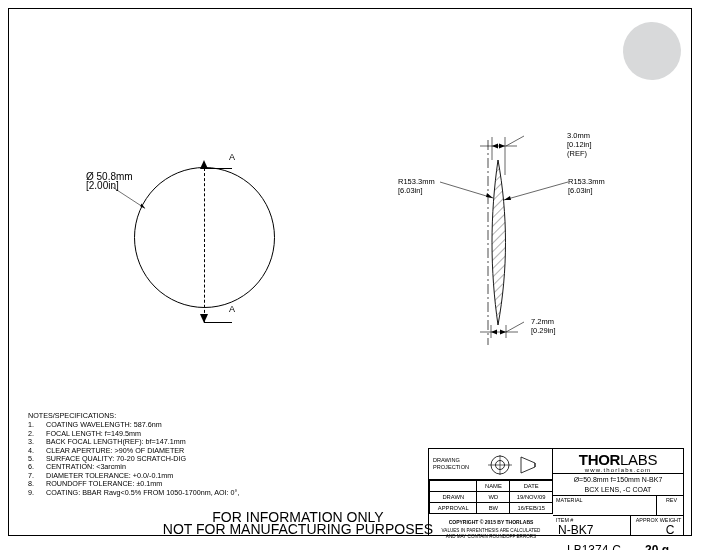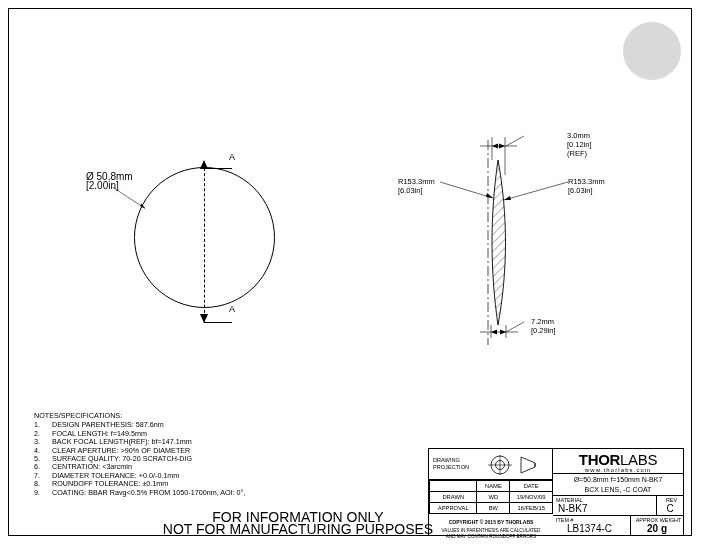--- a/index.html
+++ b/index.html
@@ -96,21 +96,21 @@
   }
 
   
   .lens-svg { position: absolute; left: 420px; top: 120px; }
 
   .txt { position: absolute; font-size: 7.5px; line-height: 9px; white-space: nowrap; }
 
   
   .notes {
     position: absolute;
-    left: 34px; top: 412px;
+    left: 28px; top: 412px;
     font-size: 7.2px;
     line-height: 8.4px;
   }
   .notes .hdr { margin-bottom: 1px; }
   .notes table { border-collapse: collapse; font-size: 7.2px; }
   .notes td { padding: 0 0 0 0; vertical-align: top; line-height: 8.4px; }
   .notes td.num { width: 18px; }
 
   .disclaimer {
     position: absolute;
@@ -202,21 +202,21 @@
     box-sizing: border-box;
   }
   .tb-mat {
     position: absolute; left: 0; top: 0; width: 104px; height: 19px;
     border-right: 1px solid #000; box-sizing: border-box;
   }
   .tb-rev {
     position: absolute; left: 104px; top: 0; width: 26px; height: 19px;
   }
   .cellhdr { font-size: 5.4px; padding: 1px 0 0 3px; }
-  .cellval { font-size: 10px; padding: 0 0 0 5px; }
+  .cellval { font-size: 12px; padding: 0 0 0 5px; margin-top: 20px; }
   .cellctr { text-align: center; }
   .tb-itemrow {
     position: absolute; left: 0; top: 67px;
     width: 130px; height: 19px;
   }
   .tb-item {
     position: absolute; left: 0; top: 0; width: 78px; height: 19px;
     border-right: 1px solid #000; box-sizing: border-box;
   }
   .tb-wt {
@@ -306,21 +306,21 @@
       <div>[0.29in]</div>
     </div>
   </div>
 
   <div class="notes">
     <div class="hdr">NOTES/SPECIFICATIONS:</div>
     <table>
       <tbody>
           <tr>
         <td class="num">1.</td>
-        <td>DESIGN PARENTHESIS: 587.6nm</td>
+        <td>COATING WAVELENGTH: 587.6nm</td>
       </tr>
       <tr>
         <td class="num">2.</td>
         <td>FOCAL LENGTH: f=149.5mm</td>
       </tr>
       <tr>
         <td class="num">3.</td>
         <td>BACK FOCAL LENGTH(REF): bf=147.1mm</td>
       </tr>
       <tr>

